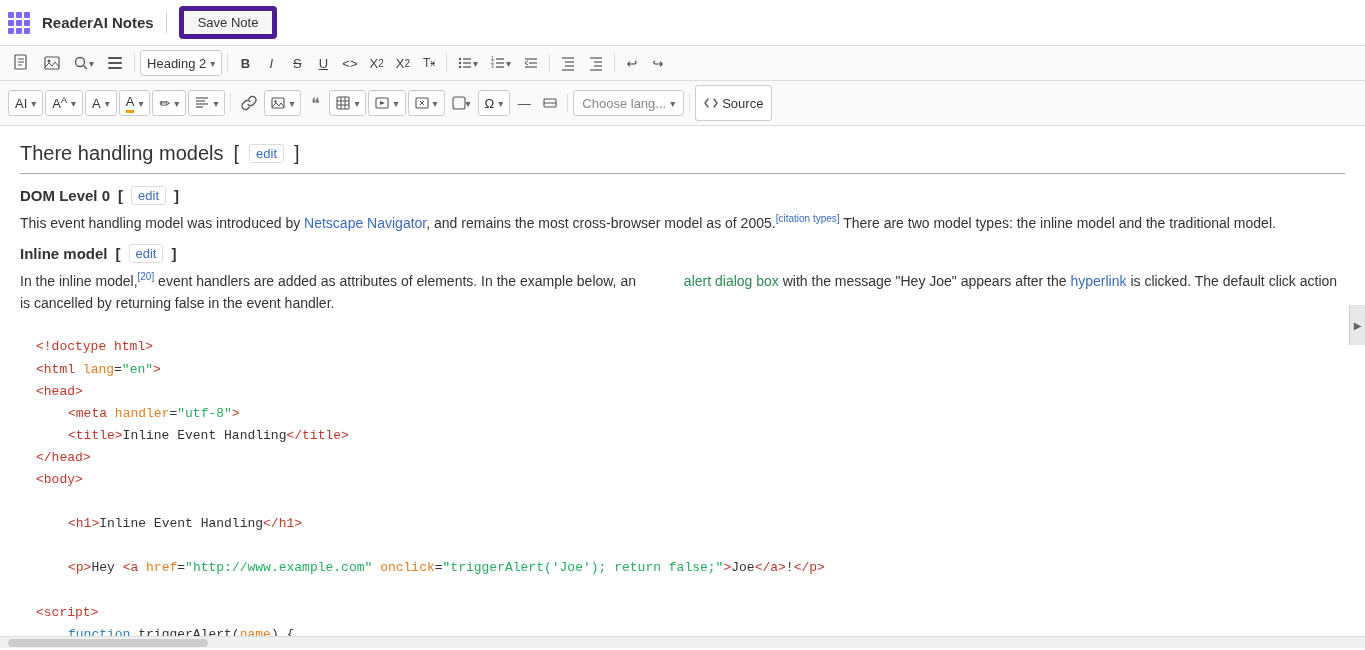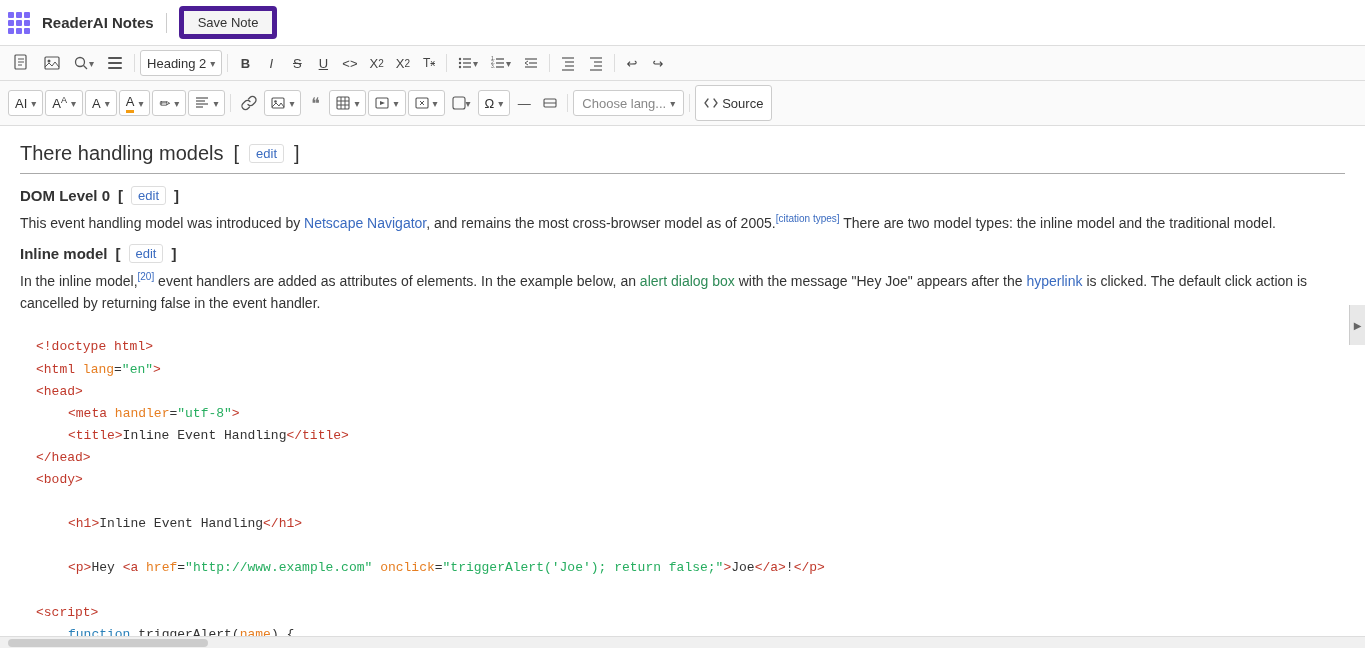--- a/index.html
+++ b/index.html
@@ -159,21 +159,21 @@
       gap: 8px;
     }
 
     .content-text {
       font-size: 14px;
       color: #333;
       line-height: 1.6;
       margin-bottom: 8px;
     }
     .link-blue { color: #3a6bc0; text-decoration: none; }
-    .link-green { color: #2e8b57; text-decoration: none; }
+    .link-green { color: #2e8b57; text-decoration: none; margin-left: 44px; }
     .citation {
       font-size: 10px;
       vertical-align: super;
       color: #3a6bc0;
     }
     .ref-num {
       font-size: 10px;
       vertical-align: super;
       color: #3a6bc0;
     }

